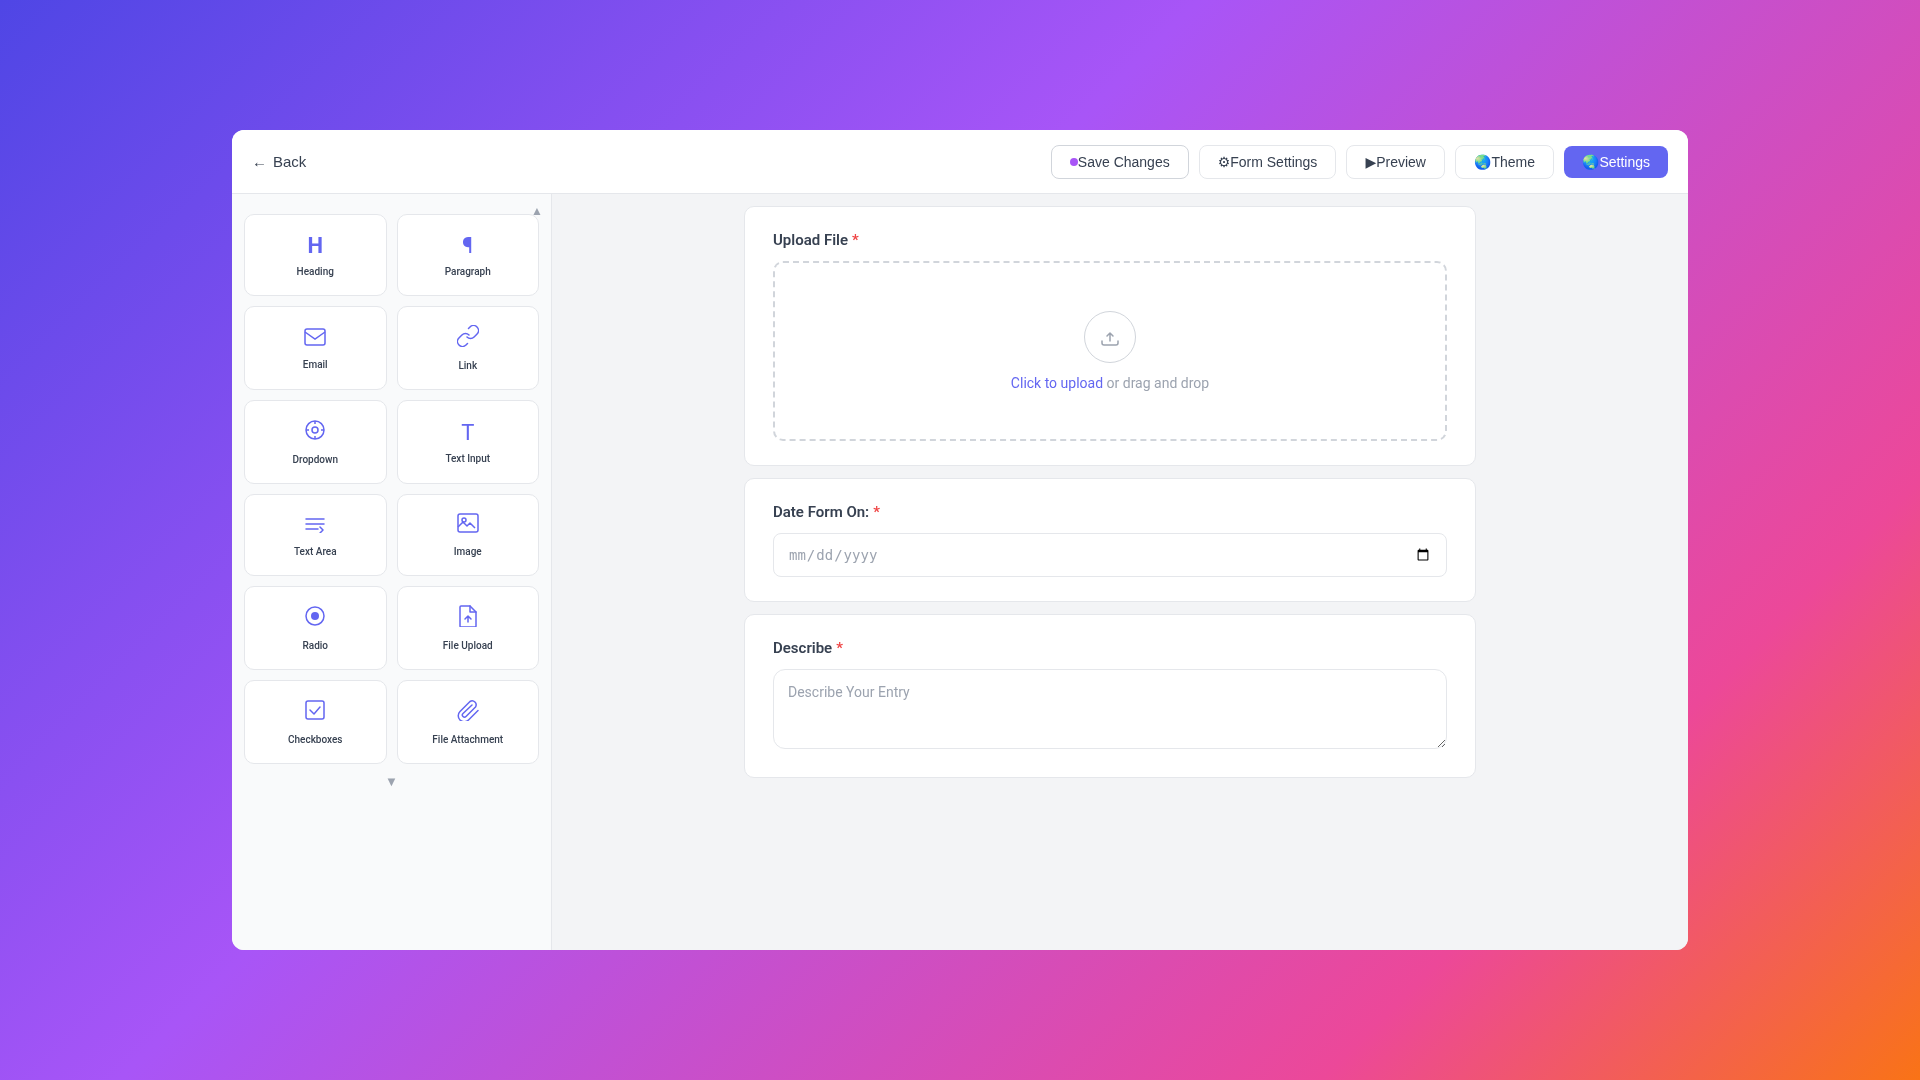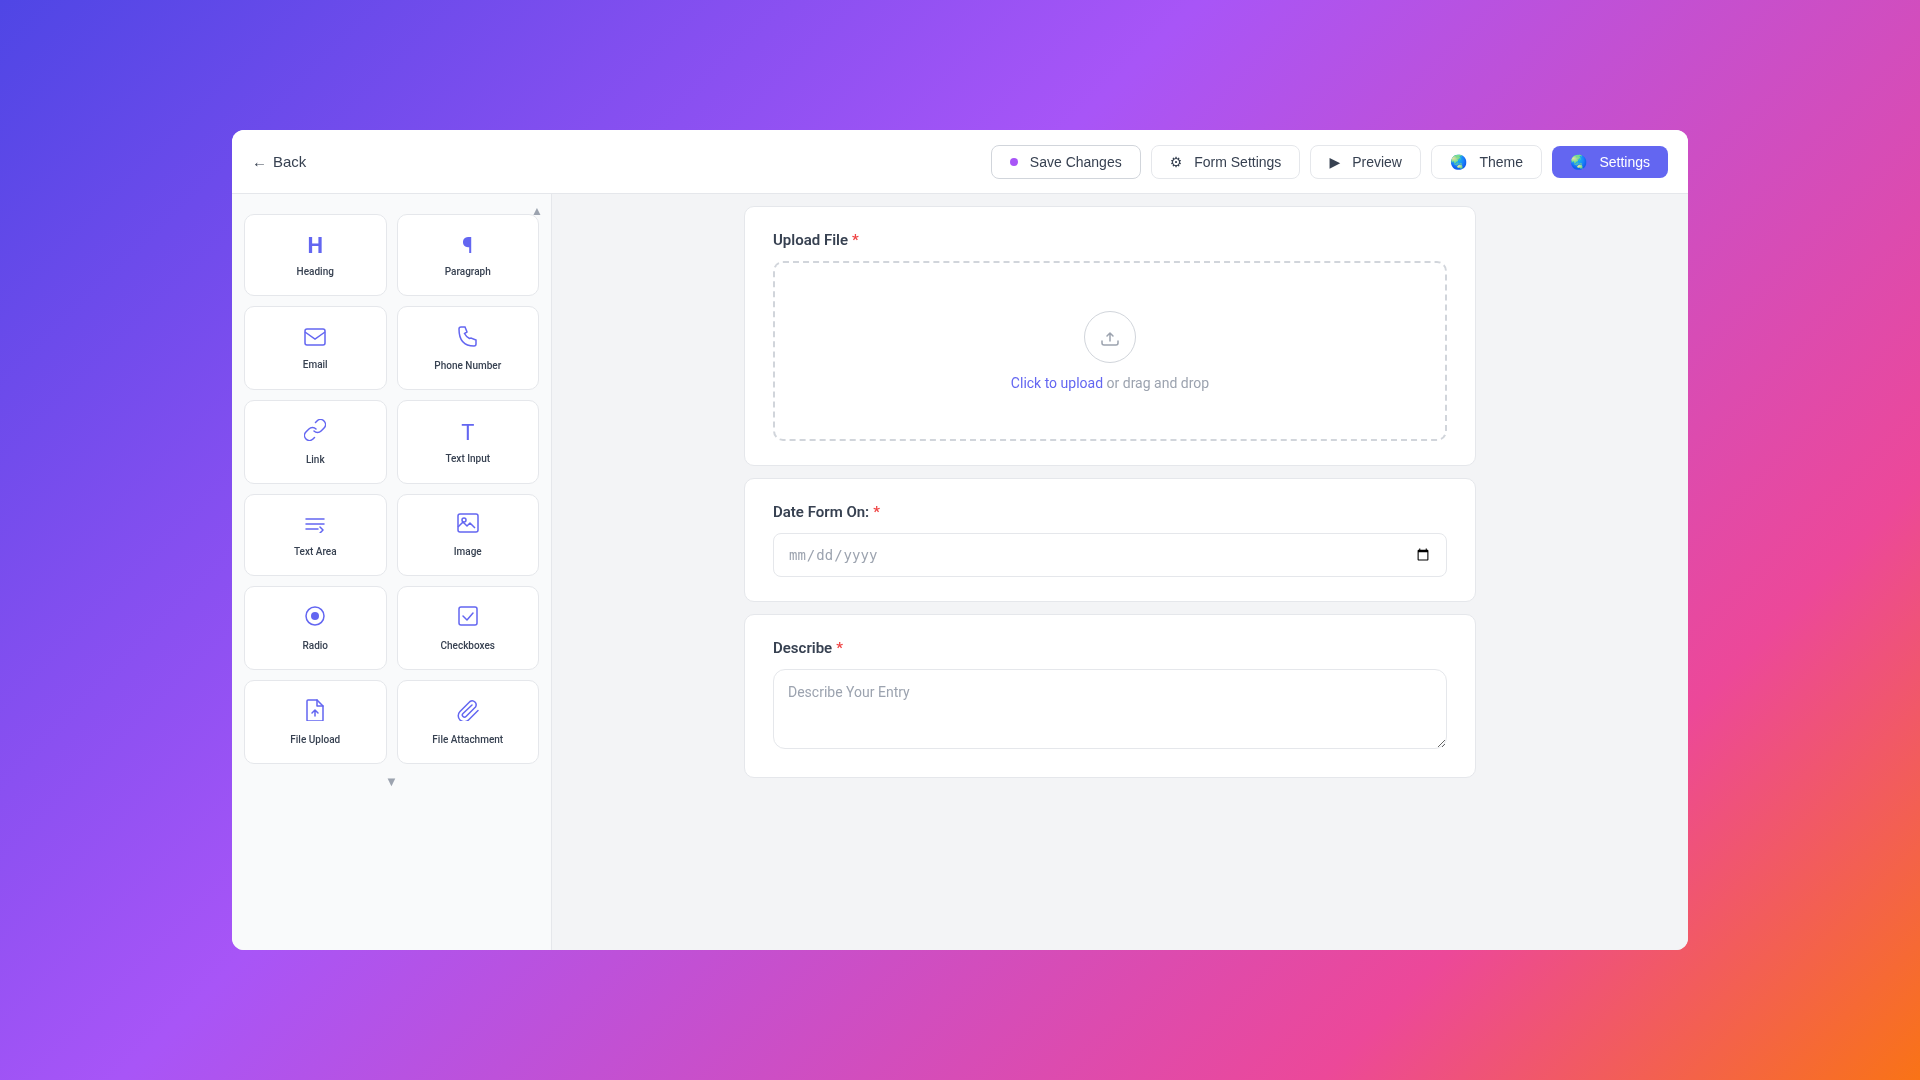--- a/index.html
+++ b/index.html
@@ -50,21 +50,21 @@
       font-weight: 500;
     }
     .header-right {
       display: flex;
       align-items: center;
       gap: 10px;
     }
     .header-btn {
       display: flex;
       align-items: center;
-      gap: 12px;
+      gap: 0;
       padding: 8px 18px;
       border-radius: 8px;
       border: 1px solid #e5e7eb;
       background: #ffffff;
       cursor: pointer;
       font-size: 14px;
       color: #374151;
       font-weight: 500;
     }
     .header-btn.save-btn {
@@ -288,40 +288,42 @@
         <div class="sidebar-item">
           <span class="sidebar-item-icon">
             <svg width="22" height="18" viewBox="0 0 22 18" fill="none" xmlns="http://www.w3.org/2000/svg">
               <rect x="1" y="1" width="20" height="16" rx="2" stroke="#6366f1" stroke-width="1.5"></rect>
               <path d="M1 4l10 7 10-7" stroke="#6366f1" stroke-width="1.5"></path>
             </svg>
           </span>
           <span class="sidebar-item-label">Email</span>
         </div>
 
-        <div class="sidebar-item">
-          <span class="sidebar-item-icon">
-            <svg width="20" height="22" viewBox="0 0 20 22" fill="none" xmlns="http://www.w3.org/2000/svg">
-              <path d="M3 2h4l2 5-2.5 1.5a11 11 0 005 5L13 13l5 2v4a2 2 0 01-2 2C6 21 1 15 1 4a2 2 0 012-2z" stroke="#6366f1" stroke-width="1.5" fill="none"></path>
-            </svg>
-          </span>
-          <span class="sidebar-item-label">Phone Number</span>
-        </div>
 
 
         <div class="sidebar-item">
           <span class="sidebar-item-icon">
             <svg width="22" height="22" viewBox="0 0 22 22" fill="none" xmlns="http://www.w3.org/2000/svg">
               <path d="M10 12a5 5 0 007.07 0l3-3a5 5 0 00-7.07-7.07l-1.5 1.5" stroke="#6366f1" stroke-width="1.5" stroke-linecap="round"></path>
               <path d="M12 10a5 5 0 00-7.07 0l-3 3a5 5 0 007.07 7.07l1.5-1.5" stroke="#6366f1" stroke-width="1.5" stroke-linecap="round"></path>
             </svg>
           </span>
           <span class="sidebar-item-label">Link</span>
         </div>
 
+        <div class="sidebar-item">
+          <span class="sidebar-item-icon">
+            <svg width="22" height="22" viewBox="0 0 22 22" fill="none" xmlns="http://www.w3.org/2000/svg">
+              <circle cx="11" cy="11" r="9" stroke="#6366f1" stroke-width="1.5"></circle>
+              <circle cx="11" cy="11" r="3" stroke="#6366f1" stroke-width="1.5"></circle>
+              <path d="M11 2v3M11 17v3M2 11h3M17 11h3" stroke="#6366f1" stroke-width="1.5"></path>
+            </svg>
+          </span>
+          <span class="sidebar-item-label">Dropdown</span>
+        </div>
 
         <div class="sidebar-item">
           <span class="sidebar-item-icon" style="font-size:22px;font-weight:400;color:#6366f1;font-style:normal;">T</span>
           <span class="sidebar-item-label">Text Input</span>
         </div>
 
         <div class="sidebar-item">
           <span class="sidebar-item-icon">
             <svg width="22" height="18" viewBox="0 0 22 18" fill="none" xmlns="http://www.w3.org/2000/svg">
               <path d="M2 4h18M2 9h18M2 14h12" stroke="#6366f1" stroke-width="1.5" stroke-linecap="round"></path>
@@ -347,36 +349,36 @@
             <svg width="22" height="22" viewBox="0 0 22 22" fill="none" xmlns="http://www.w3.org/2000/svg">
               <circle cx="11" cy="11" r="9" stroke="#6366f1" stroke-width="1.5"></circle>
               <circle cx="11" cy="11" r="4" fill="#6366f1"></circle>
             </svg>
           </span>
           <span class="sidebar-item-label">Radio</span>
         </div>
 
         <div class="sidebar-item">
           <span class="sidebar-item-icon">
+            <svg width="20" height="22" viewBox="0 0 20 22" fill="none" xmlns="http://www.w3.org/2000/svg">
+              <path d="M4 1h8l6 6v14a1 1 0 01-1 1H3a1 1 0 01-1-1V2a1 1 0 011-1z" stroke="#6366f1" stroke-width="1.5"></path>
+              <path d="M12 1v6h6M10 11v6M7 14l3-3 3 3" stroke="#6366f1" stroke-width="1.5" stroke-linecap="round" stroke-linejoin="round"></path>
+            </svg>
+          </span>
+          <span class="sidebar-item-label">File Upload</span>
+        </div>
+
+        <div class="sidebar-item">
+          <span class="sidebar-item-icon">
             <svg width="22" height="22" viewBox="0 0 22 22" fill="none" xmlns="http://www.w3.org/2000/svg">
               <rect x="2" y="2" width="18" height="18" rx="2" stroke="#6366f1" stroke-width="1.5"></rect>
               <path d="M6 11l4 4 6-7" stroke="#6366f1" stroke-width="1.5" stroke-linecap="round" stroke-linejoin="round"></path>
             </svg>
           </span>
           <span class="sidebar-item-label">Checkboxes</span>
-        </div>
-
-        <div class="sidebar-item">
-          <span class="sidebar-item-icon">
-            <svg width="20" height="22" viewBox="0 0 20 22" fill="none" xmlns="http://www.w3.org/2000/svg">
-              <path d="M4 1h8l6 6v14a1 1 0 01-1 1H3a1 1 0 01-1-1V2a1 1 0 011-1z" stroke="#6366f1" stroke-width="1.5"></path>
-              <path d="M12 1v6h6M10 11v6M7 14l3-3 3 3" stroke="#6366f1" stroke-width="1.5" stroke-linecap="round" stroke-linejoin="round"></path>
-            </svg>
-          </span>
-          <span class="sidebar-item-label">File Upload</span>
         </div>
 
         <div class="sidebar-item">
           <span class="sidebar-item-icon">
             <svg width="22" height="22" viewBox="0 0 22 22" fill="none" xmlns="http://www.w3.org/2000/svg">
               <path d="M21 11.5l-9.5 9.5a6 6 0 01-8.5-8.5L13 2.5a4 4 0 015.5 5.5L9 17.5a2 2 0 01-3-3L15 6" stroke="#6366f1" stroke-width="1.5" stroke-linecap="round" stroke-linejoin="round"></path>
             </svg>
           </span>
           <span class="sidebar-item-label">File Attachment</span>
         </div>

